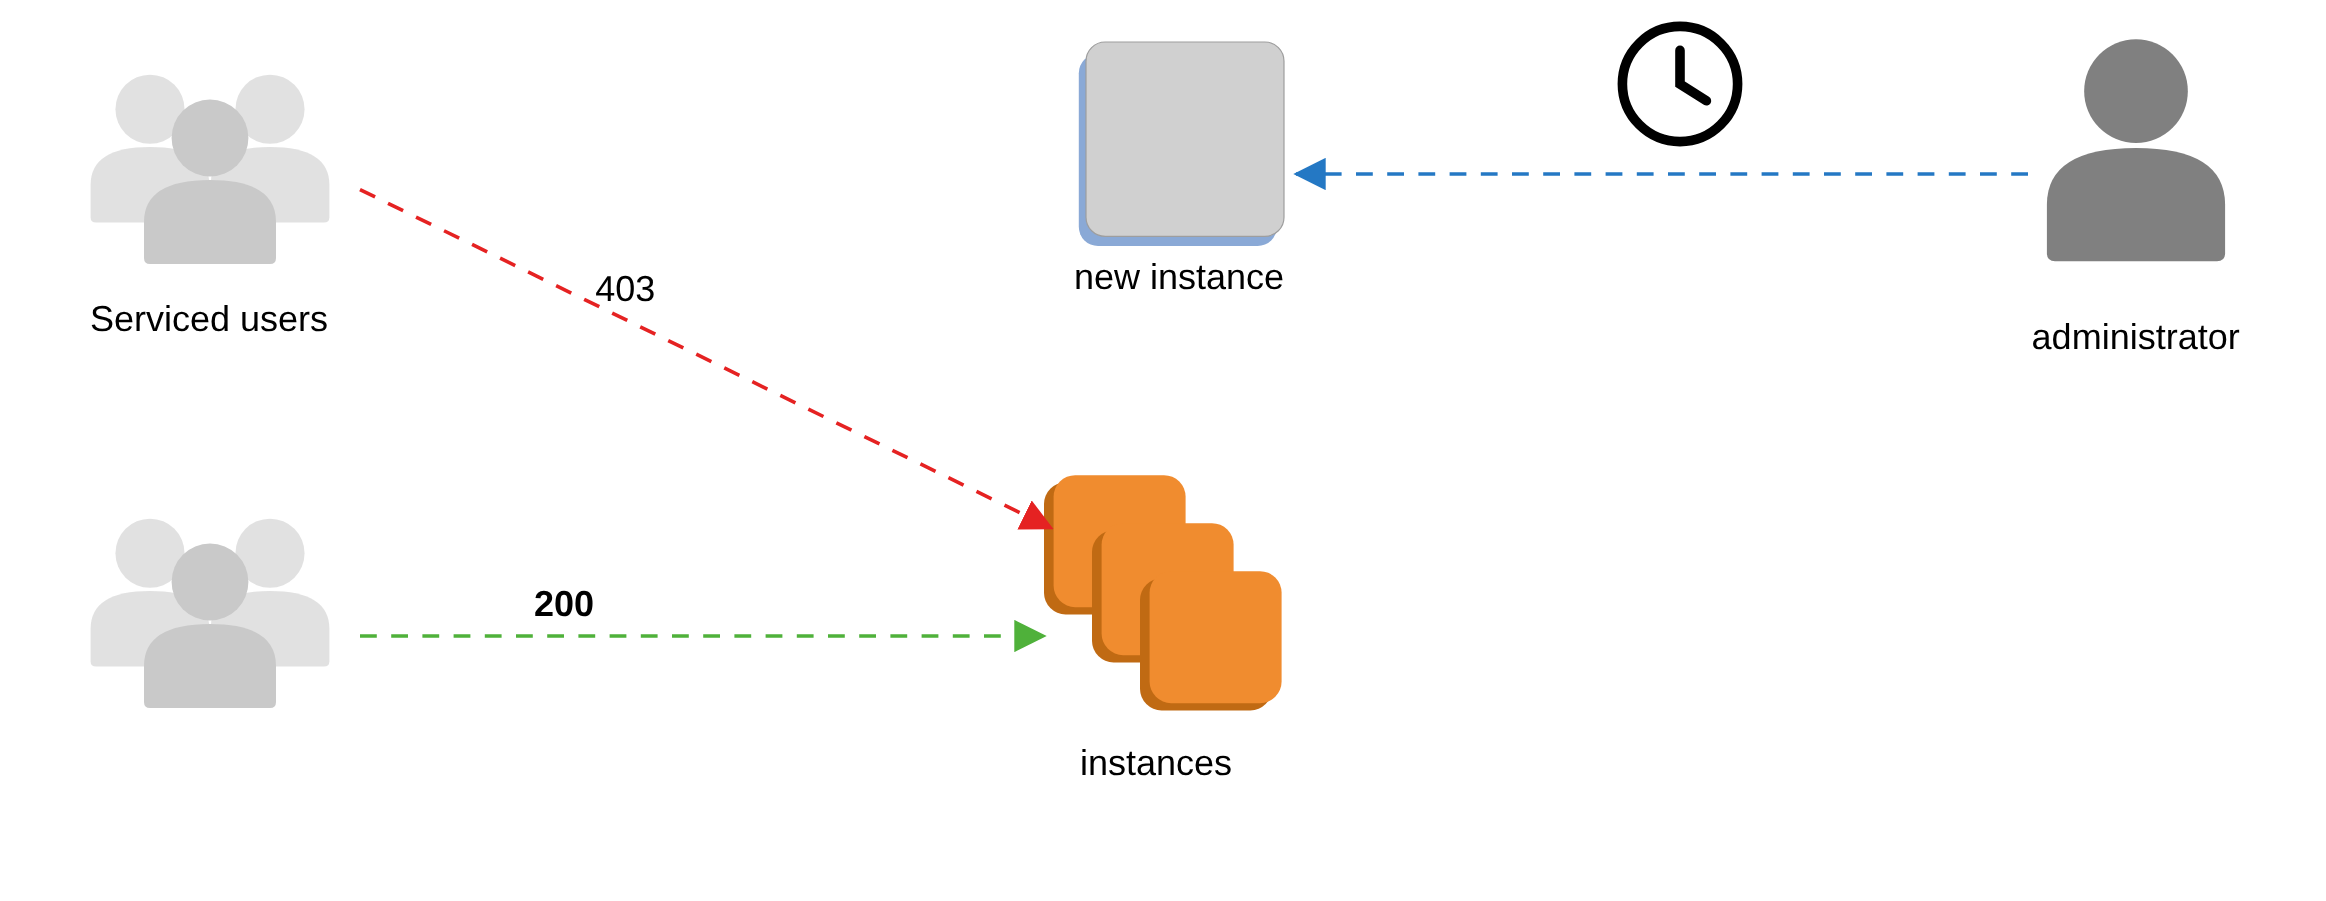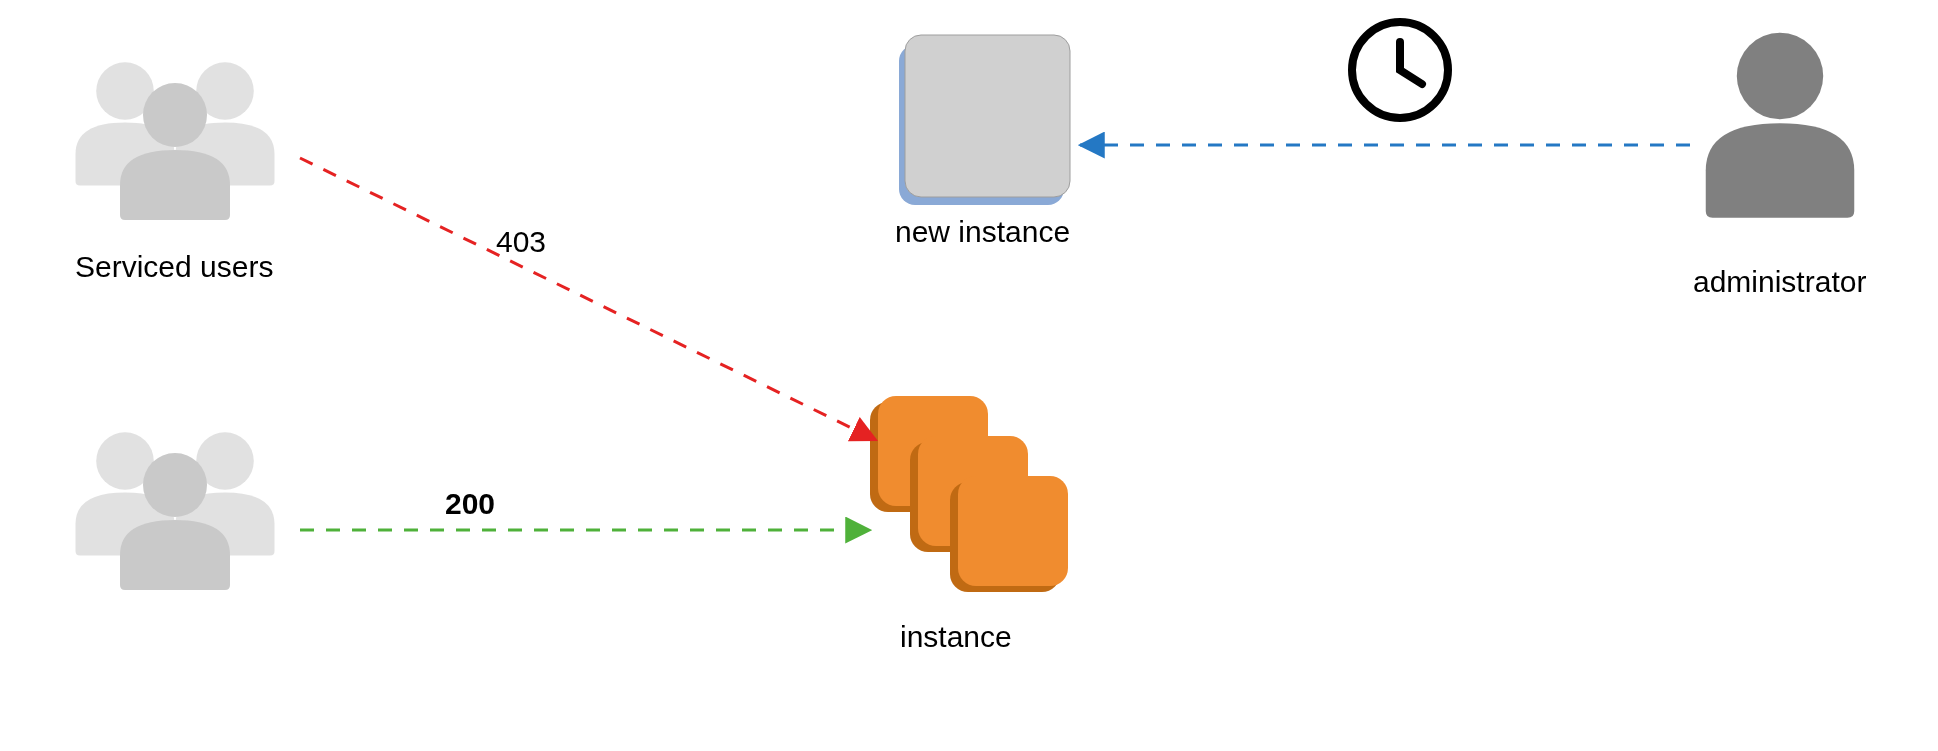--- a/index.html
+++ b/index.html
@@ -93,17 +93,17 @@
 
     <g fill="none" stroke-width="3" stroke-dasharray="14 12">
       <line x1="300" y1="158" x2="876" y2="440" stroke="#e52222" marker-end="url(#arr-red)"></line>
       <line x1="300" y1="530" x2="870" y2="530" stroke="#4fb13a" marker-end="url(#arr-green)"></line>
       <line x1="1690" y1="145" x2="1080" y2="145" stroke="#2478c4" marker-end="url(#arr-blue)"></line>
     </g>
   </svg>
 
   <div class="label" style="left:75px;  top:250px;">Serviced users</div>
   <div class="label" style="left:895px; top:215px;">new instance</div>
-  <div class="label" style="left:900px; top:620px;">instance</div>
+  <div class="label" style="left:900px; top:620px;">instances</div>
   <div class="label" style="left:1693px;top:265px;">administrator</div>
   <div class="label" style="left:496px; top:225px;">403</div>
   <div class="label" style="left:445px; top:487px;font-weight:bold;">200</div>
 </div>
 
 </body></html>

